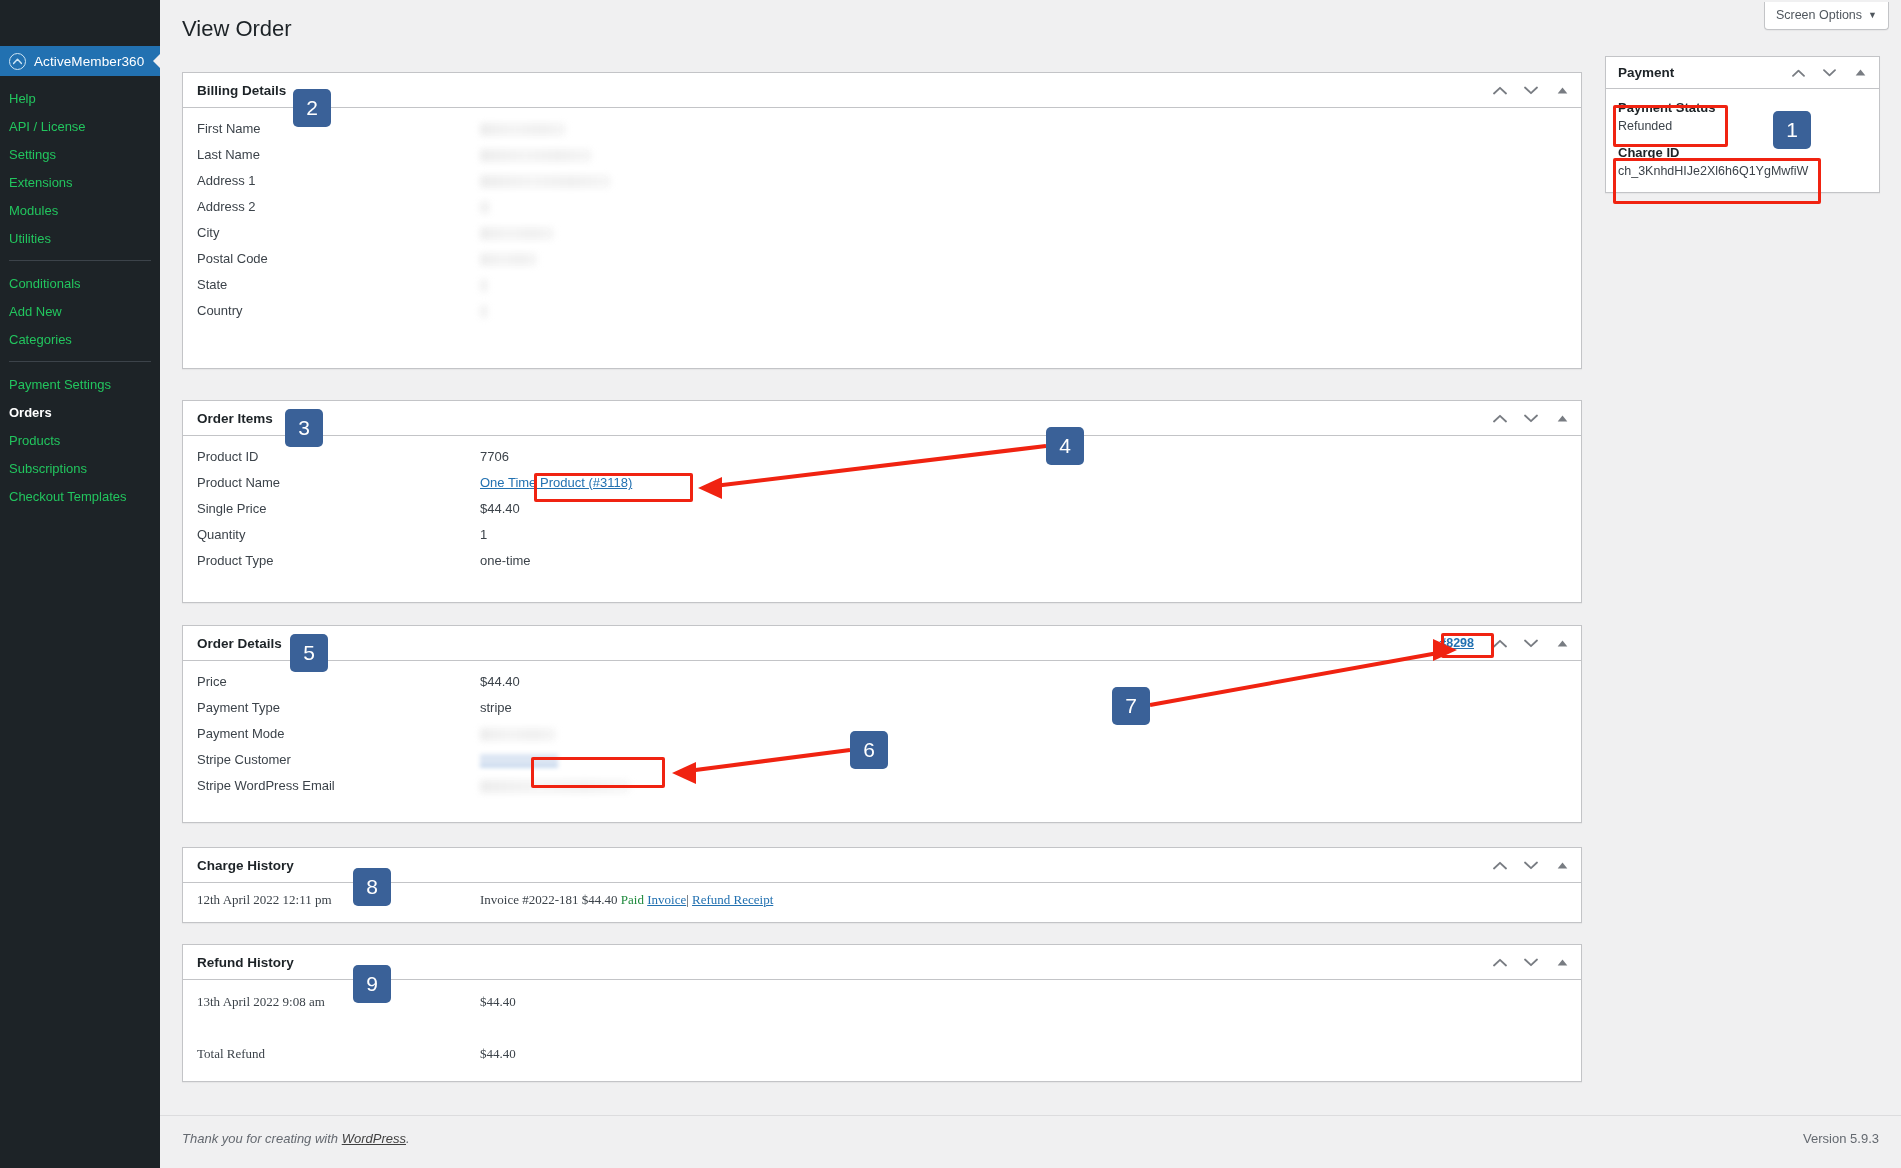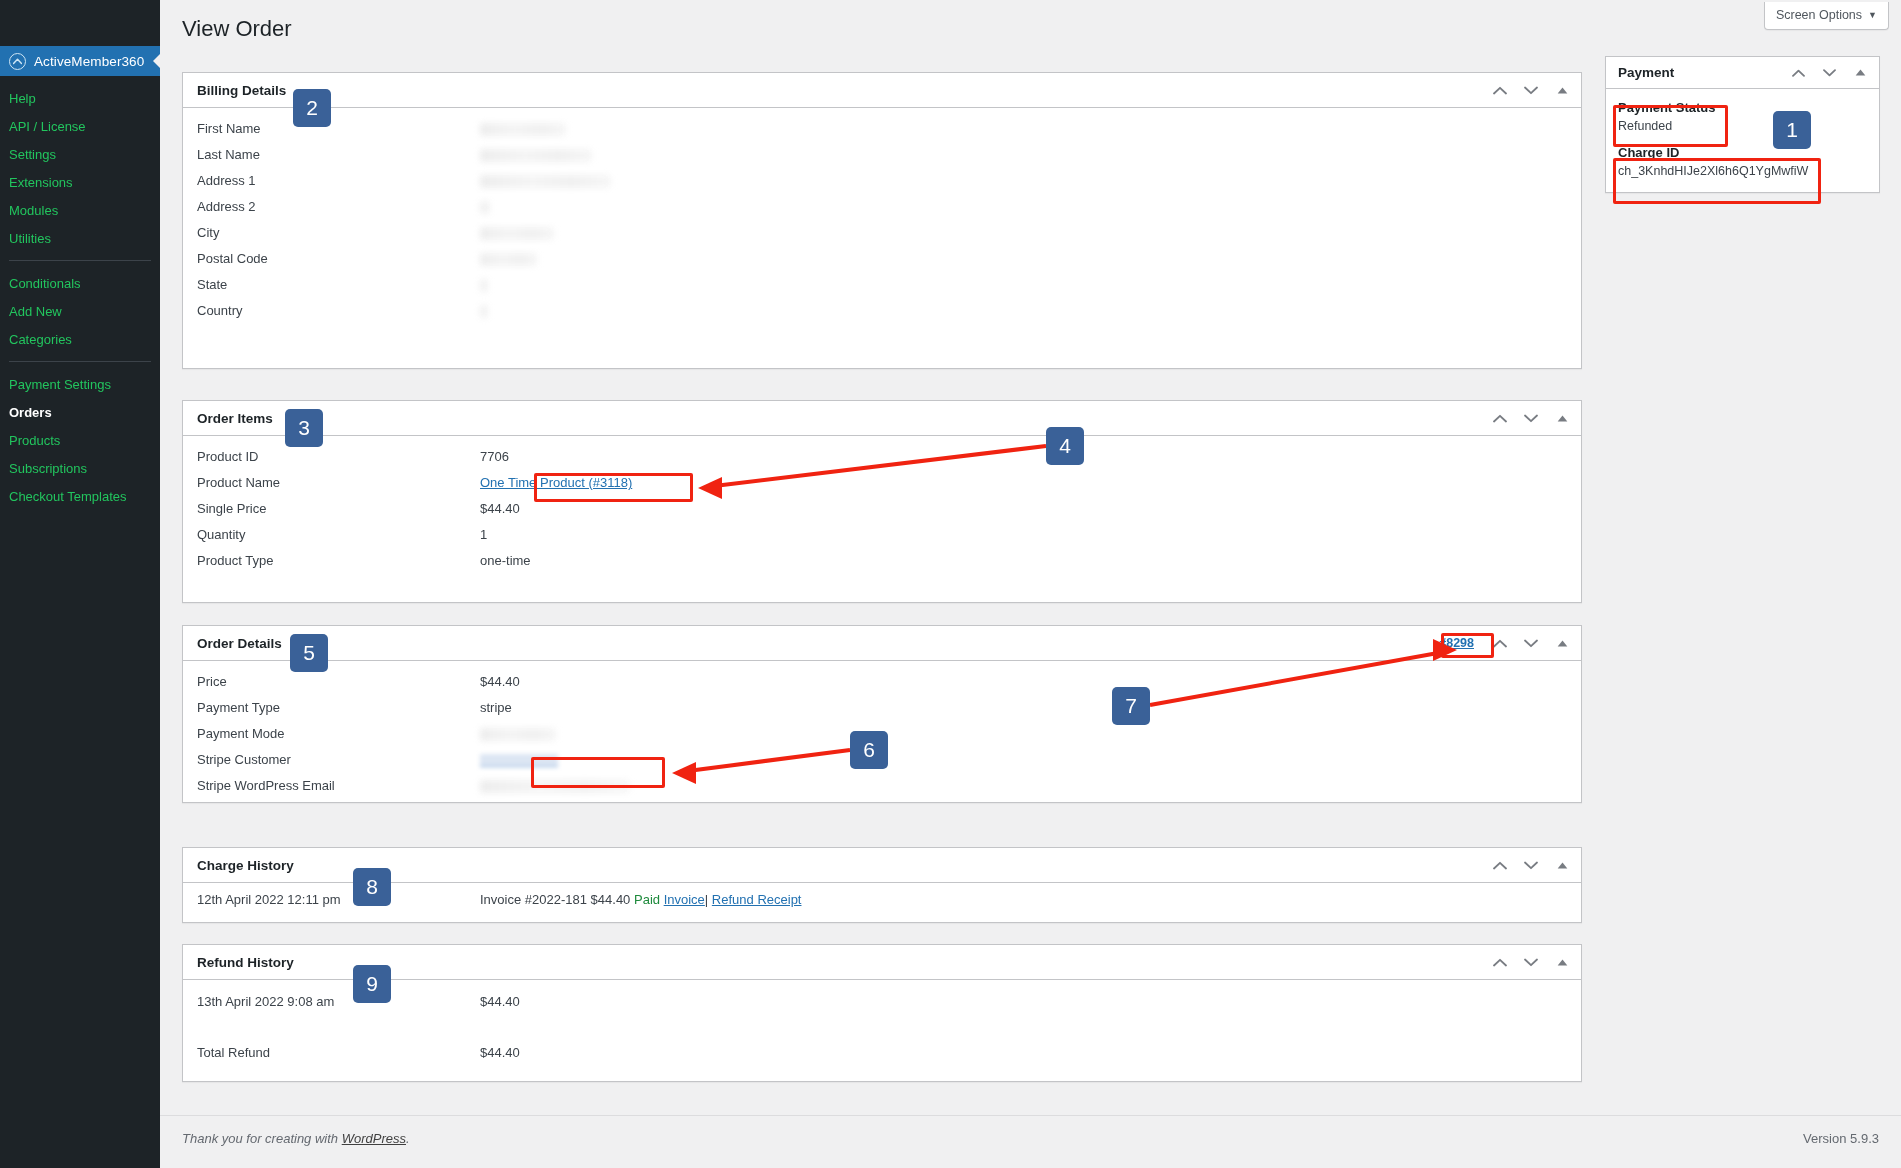--- a/index.html
+++ b/index.html
@@ -117,21 +117,21 @@
   }
 
   
   #payment-panel { position: absolute; left: 1445px; top: 56px; width: 275px; }
   #payment-panel .panel-head { height: 32px; padding-left: 12px; }
   .pay-body { padding: 9px 12px 11px 12px; }
   .pay-label { font-size: 13px; font-weight: bold; color: #1d2327; line-height: 19px; }
   .pay-value { font-size: 12.5px; color: #3c434a; line-height: 19px; word-break: break-all; }
 
   
-  .hist-row { display: flex; align-items: center; padding: 6px 14px; min-height: 28px; }
+  .hist-row { display: flex; align-items: center; padding: 6px 14px; min-height: 28px; font-family: Liberation Serif, serif; }
   .hist-date { width: 283px; flex: 0 0 283px; font-size: 13px; color: #3c434a; }
   .hist-detail { font-size: 13px; color: #3c434a; }
   .hist-detail a { color: #2271b1; text-decoration: underline; }
   .paid { color: #1e8a3c; }
 
   
   #footer-left {
     position: absolute; left: 22px; bottom: 22px;
     font-size: 13px; font-style: italic; color: #646970;
   }
@@ -306,21 +306,21 @@
           <span class="row-label">Quantity</span>
           <span class="row-value">1</span>
         </div>
         <div class="row">
           <span class="row-label">Product Type</span>
           <span class="row-value">one-time</span>
         </div>
       </div>
     </div>
 
-    <div class="panel" style="left:22px; top:625px; width:1400px; height:178px;">
+    <div class="panel" style="left:22px; top:625px; width:1400px; height:198px;">
       <div class="panel-head">
         <span class="panel-title">Order Details</span>
         <span class="panel-head-right">
           <a class="order-link">#8298</a>
           <span class="ctl">
               <svg width="14" height="9" viewBox="0 0 14 9">
                 <path d="M1 7.5 L7 1.8 L13 7.5" fill="none" stroke="#787c82" stroke-width="1.8" stroke-linecap="round" stroke-linejoin="round"></path>
               </svg>
             </span>
           <span class="ctl">

